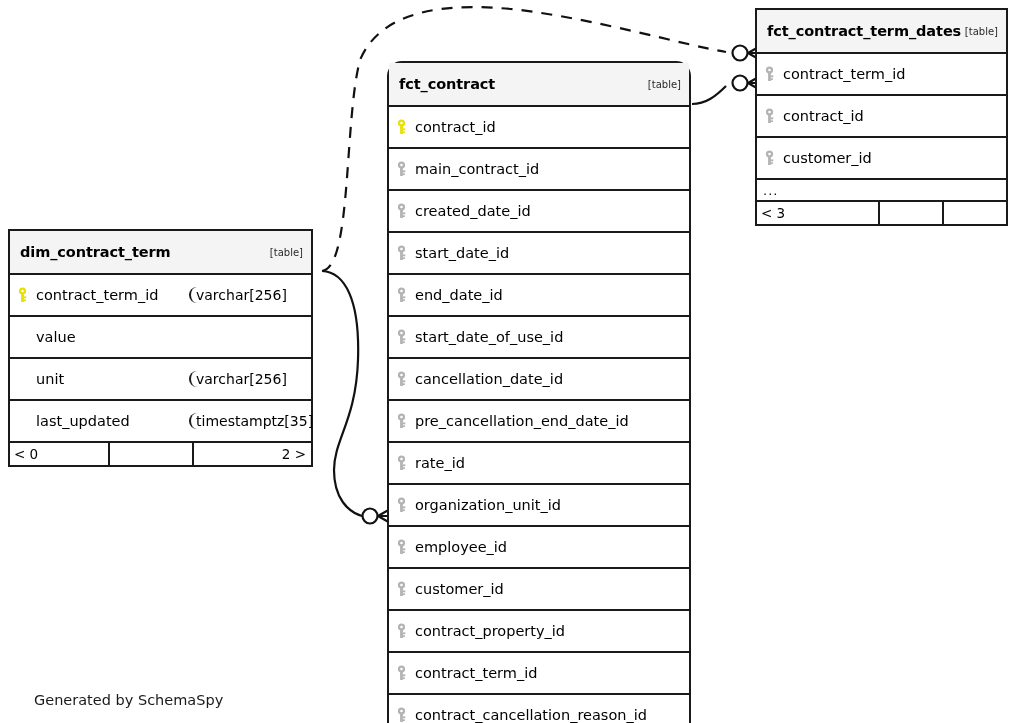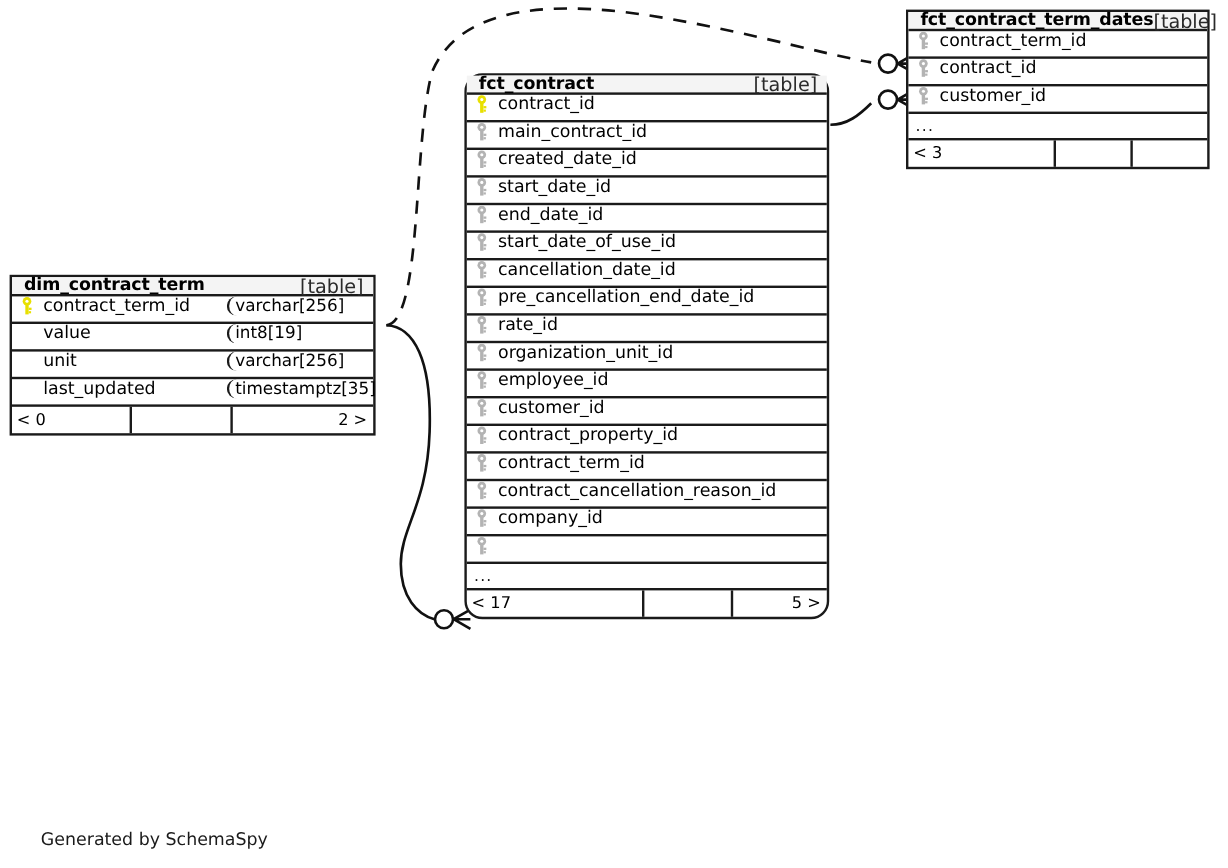--- a/index.html
+++ b/index.html
@@ -37,49 +37,49 @@
   .tablebox {
     position: absolute;
     box-sizing: border-box;
     border: 2px solid #1a1a1a;
     background: #ffffff;
     z-index: 5;
   }
 
   .tbl-header {
     box-sizing: border-box;
-    height: 16px;
+    height: 44px;
     background: #f4f4f4;
     border-bottom: 2px solid #1a1a1a;
     display: flex;
     align-items: center;
     justify-content: space-between;
     padding: 0 8px 0 10px;
   }
   .tbl-title {
     font-size: 14.5px;
     font-weight: bold;
     letter-spacing: -0.1px;
     white-space: nowrap;
   }
   .tbl-tag {
-    font-size: 16px;
+    font-size: 10px;
     font-weight: normal;
     color: #2a2a2a;
     white-space: nowrap;
   }
 
   .rowlist { display: block; }
 
   .trow {
     box-sizing: border-box;
-    height: 23px;
+    height: 42px;
     border-bottom: 2px solid #1a1a1a;
     display: flex;
-    align-items: flex-start;
+    align-items: center;
   }
   .trow:last-child { border-bottom: 2px solid #1a1a1a; }
 
   .cell-name {
     flex: 1 1 auto;
     display: flex;
     align-items: center;
     padding-left: 6px;
     min-width: 0;
     overflow: hidden;
@@ -221,21 +221,20 @@
               </svg></span>
             <span class="colname">contract_term_id</span>
           </div>
           <div class="cell-type" style="width: 122px;">varchar[256]</div>
         </div>
         <div class="trow">
           <div class="cell-name">
             <span class="keyindent"></span>
             <span class="colname">value</span>
           </div>
-          <div class="cell-type" style="width: 122px;">int8[19]</div>
         </div>
         <div class="trow">
           <div class="cell-name">
             <span class="keyindent"></span>
             <span class="colname">unit</span>
           </div>
           <div class="cell-type" style="width: 122px;">varchar[256]</div>
         </div>
         <div class="trow">
           <div class="cell-name">

